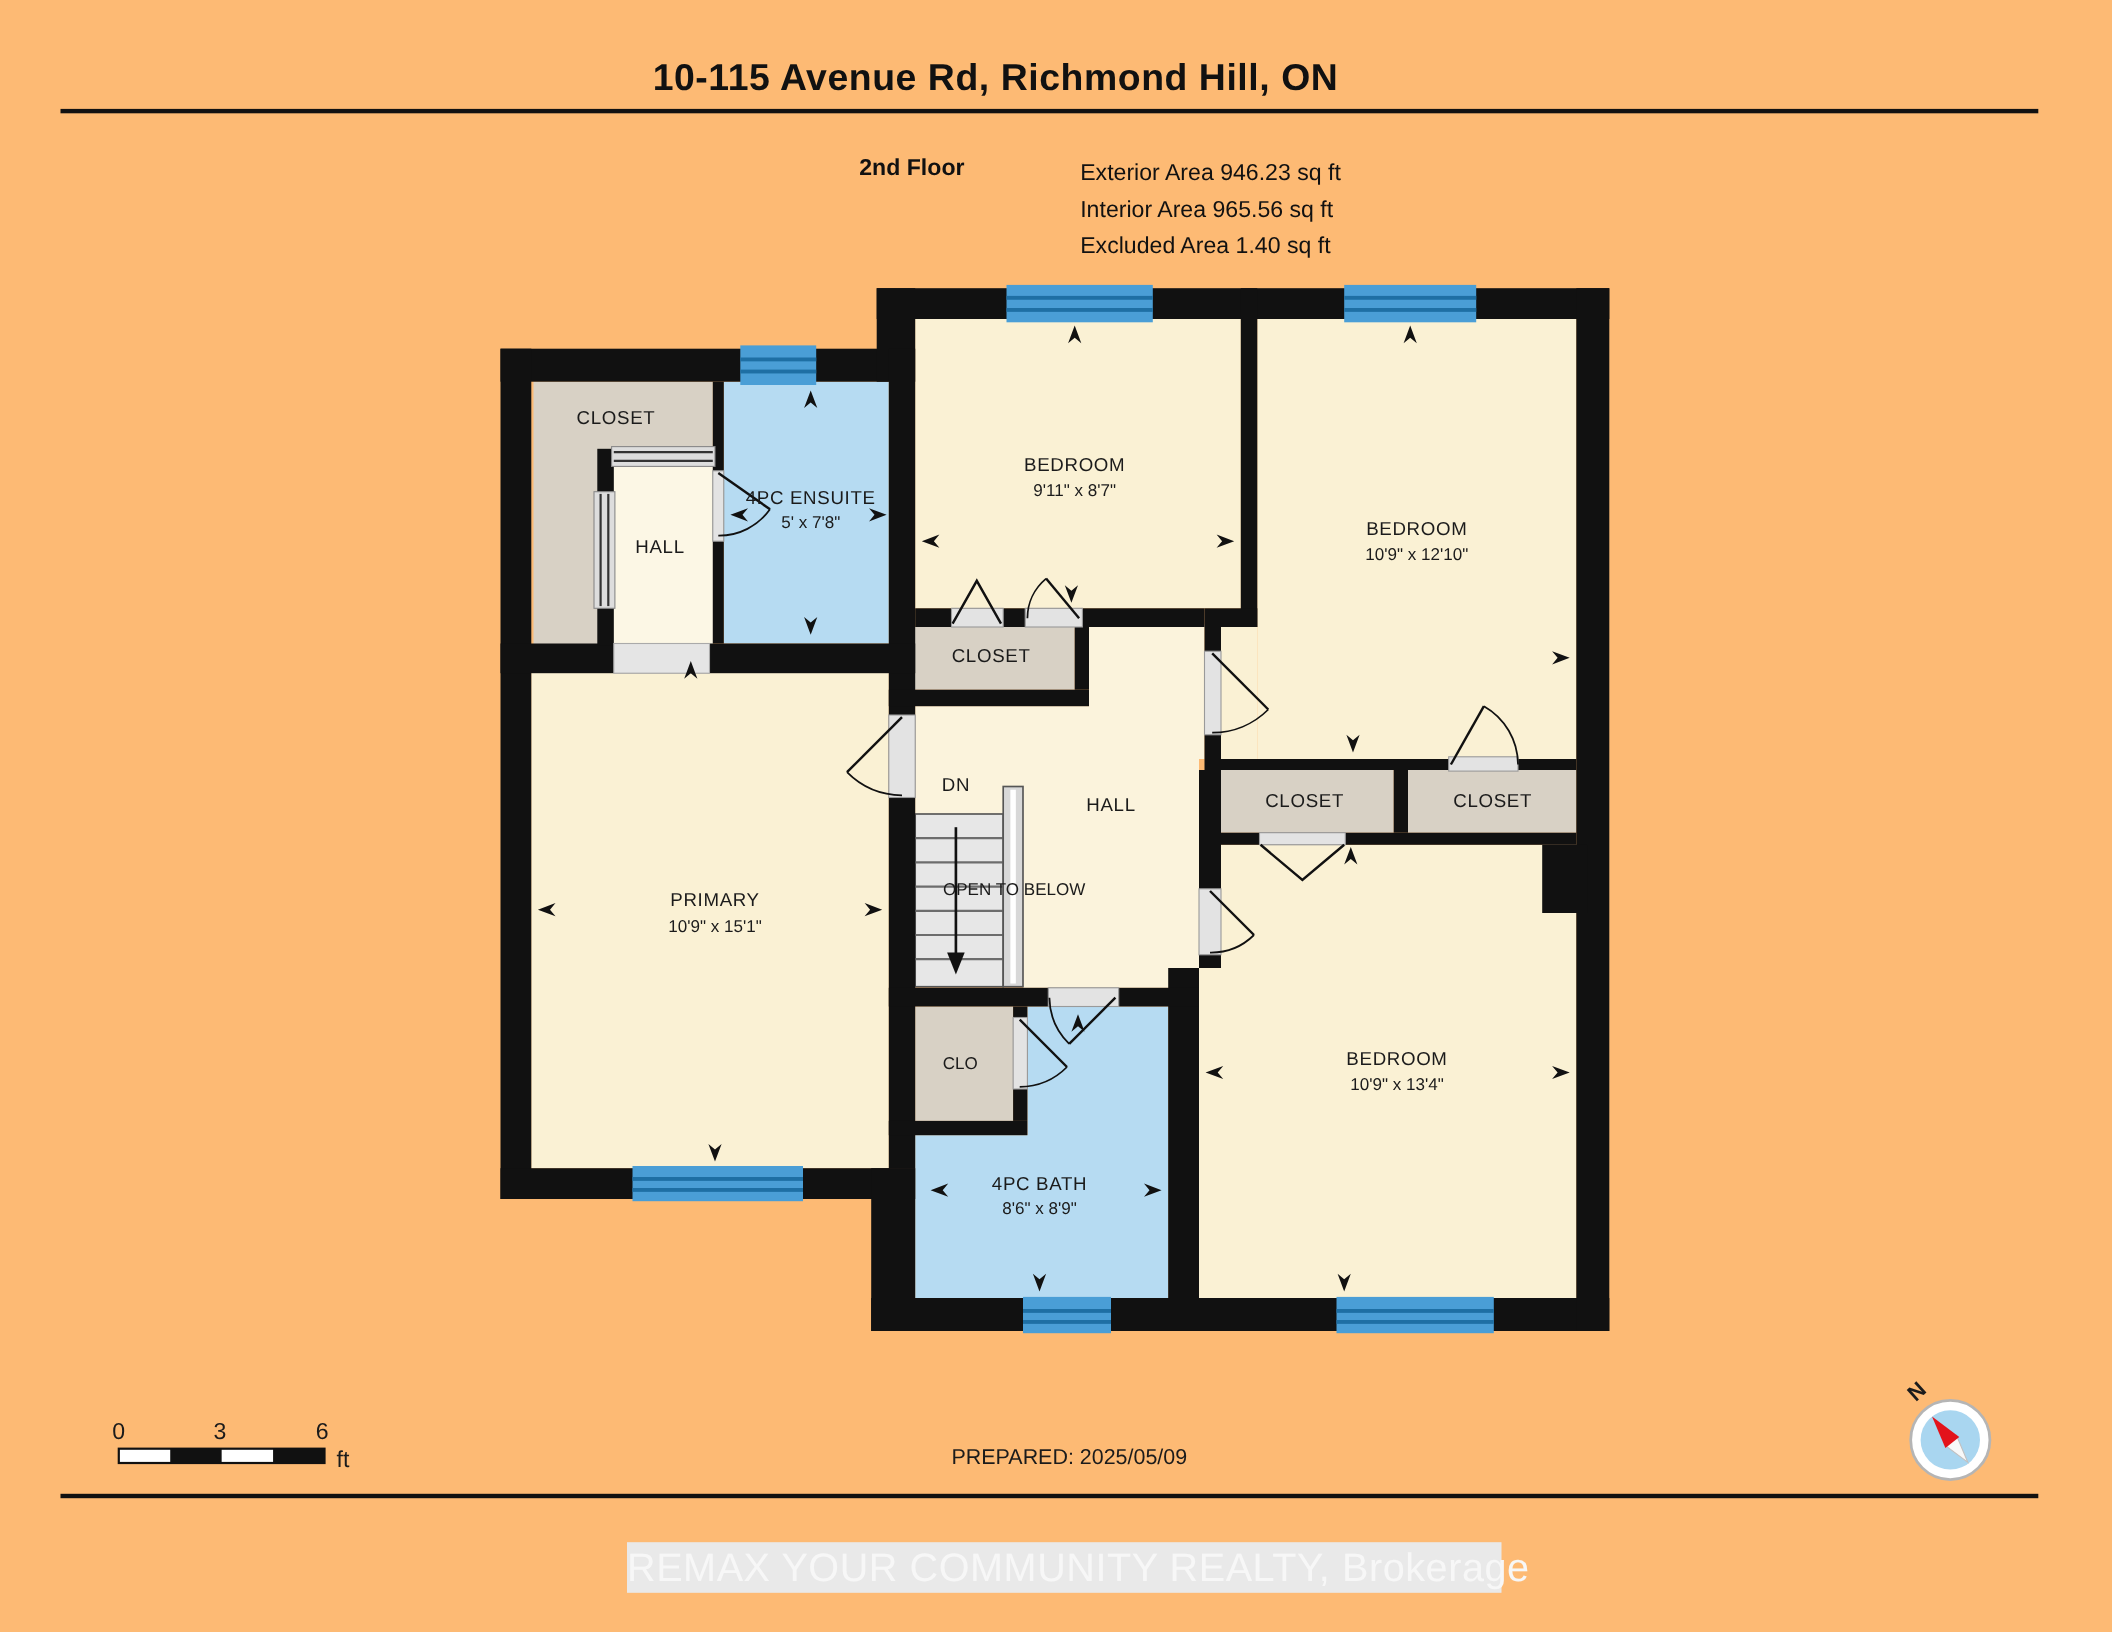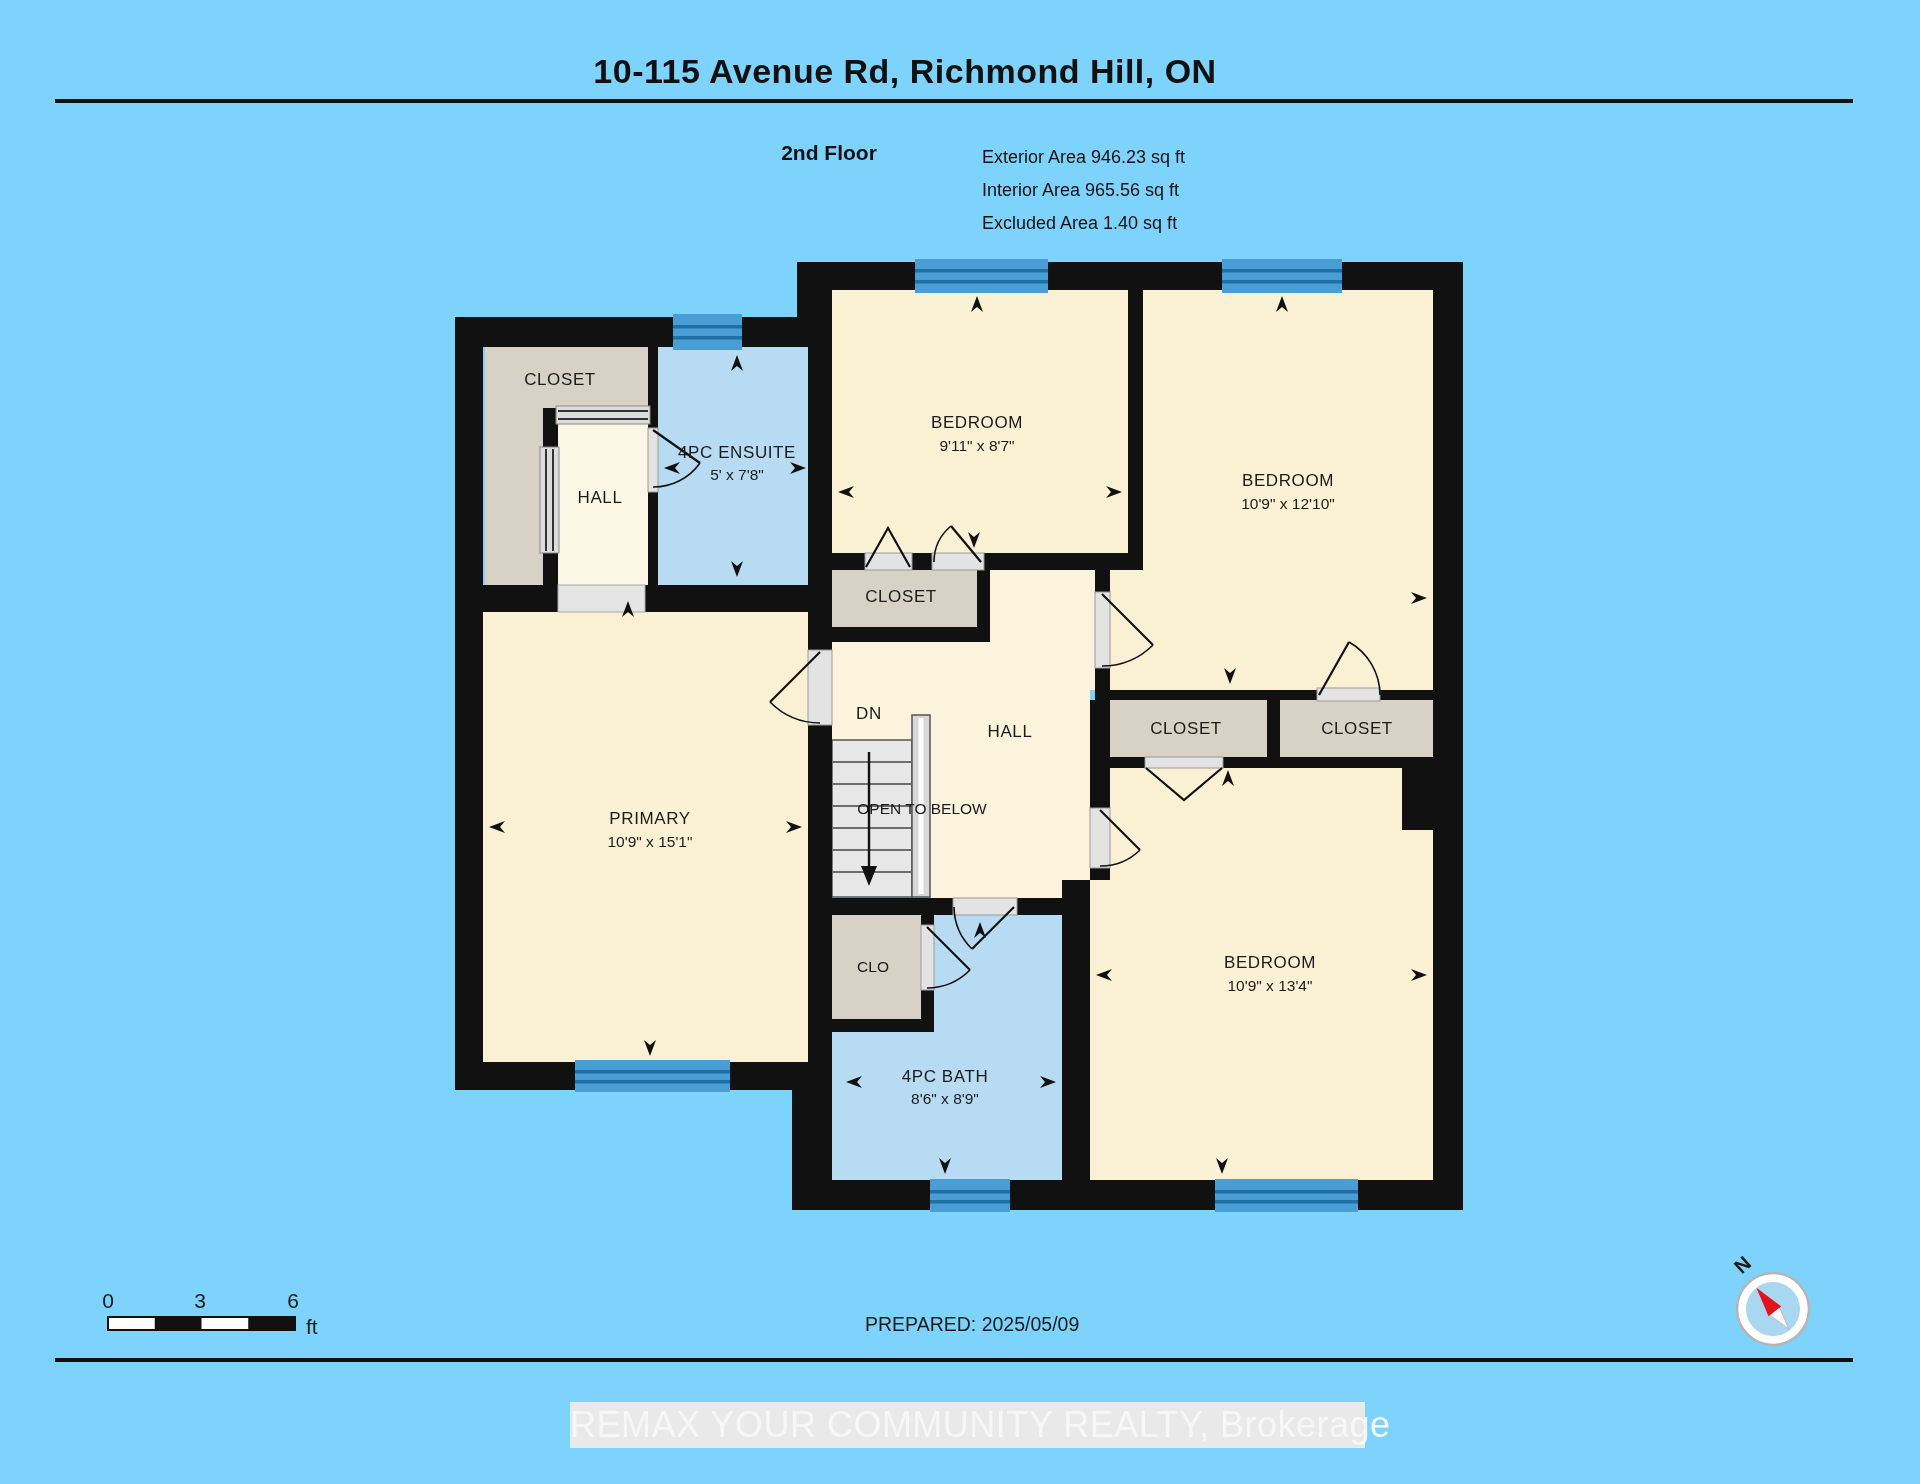--- a/index.html
+++ b/index.html
@@ -1,25 +1,25 @@
 <!DOCTYPE html>
 <html><head>
 <meta charset="utf-8">
 <style>
   html,body{margin:0;padding:0;background:#ffffff;}
-  .page{position:relative;width:1920px;height:1484px;background:#7dd3fc;overflow:hidden;
+  .page{position:relative;width:1920px;height:1484px;background:#fdba74;overflow:hidden;
         font-family:"Liberation Sans",sans-serif;color:#111;}
   .title{position:absolute;left:0;top:52px;width:1810px;text-align:center;
          font-size:34px;font-weight:bold;letter-spacing:.5px;}
   .rule{position:absolute;left:55px;width:1798px;background:#111;}
   .rule.top{top:99px;height:4px;}
   .rule.bottom{top:1358px;height:4px;}
   .floorlbl{position:absolute;left:700px;top:141px;width:258px;text-align:center;
             font-size:21px;font-weight:bold;}
-  .areas{position:absolute;left:982px;top:141px;font-size:18px;line-height:33px;}
+  .areas{position:absolute;left:982px;top:141px;font-size:21px;line-height:33px;}
   .disclaimer{position:absolute;left:75px;top:1382px;font-size:16.5px;color:#111;white-space:nowrap;}
   .watermark{position:absolute;left:570px;top:1402px;width:795px;height:46px;background:#e9e9e9;
              color:#f7f7f7;font-size:36px;text-align:center;line-height:46px;white-space:nowrap;
              letter-spacing:.5px;}
   svg text{font-family:"Liberation Sans",sans-serif;fill:#1b1b1b;}
   .rlab{font-size:17px;letter-spacing:.6px;}
   .rdim{font-size:15.5px;}
   .slab{font-size:21px;}
   .plab{font-size:19.5px;}
   .leaf{stroke:#111;stroke-width:2.2;fill:none;}

